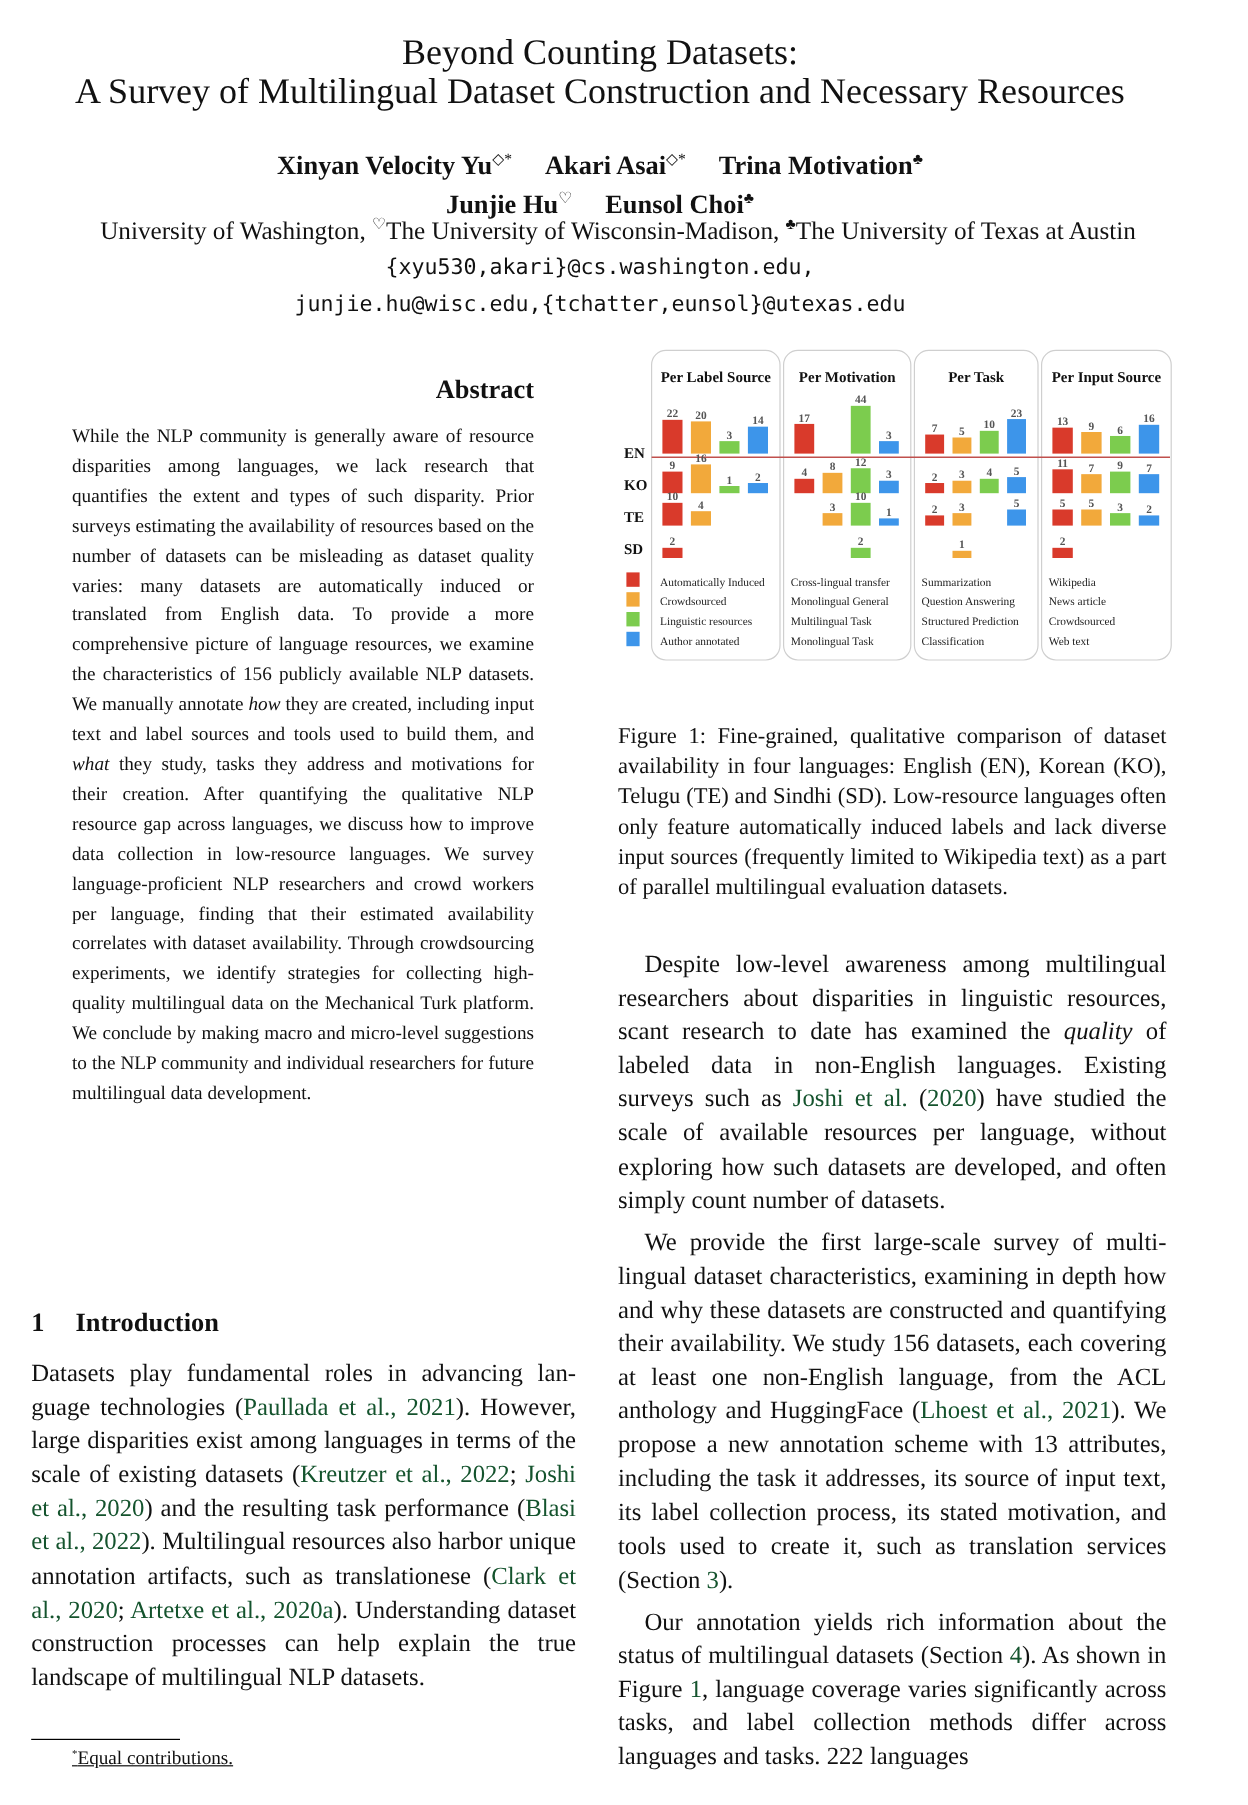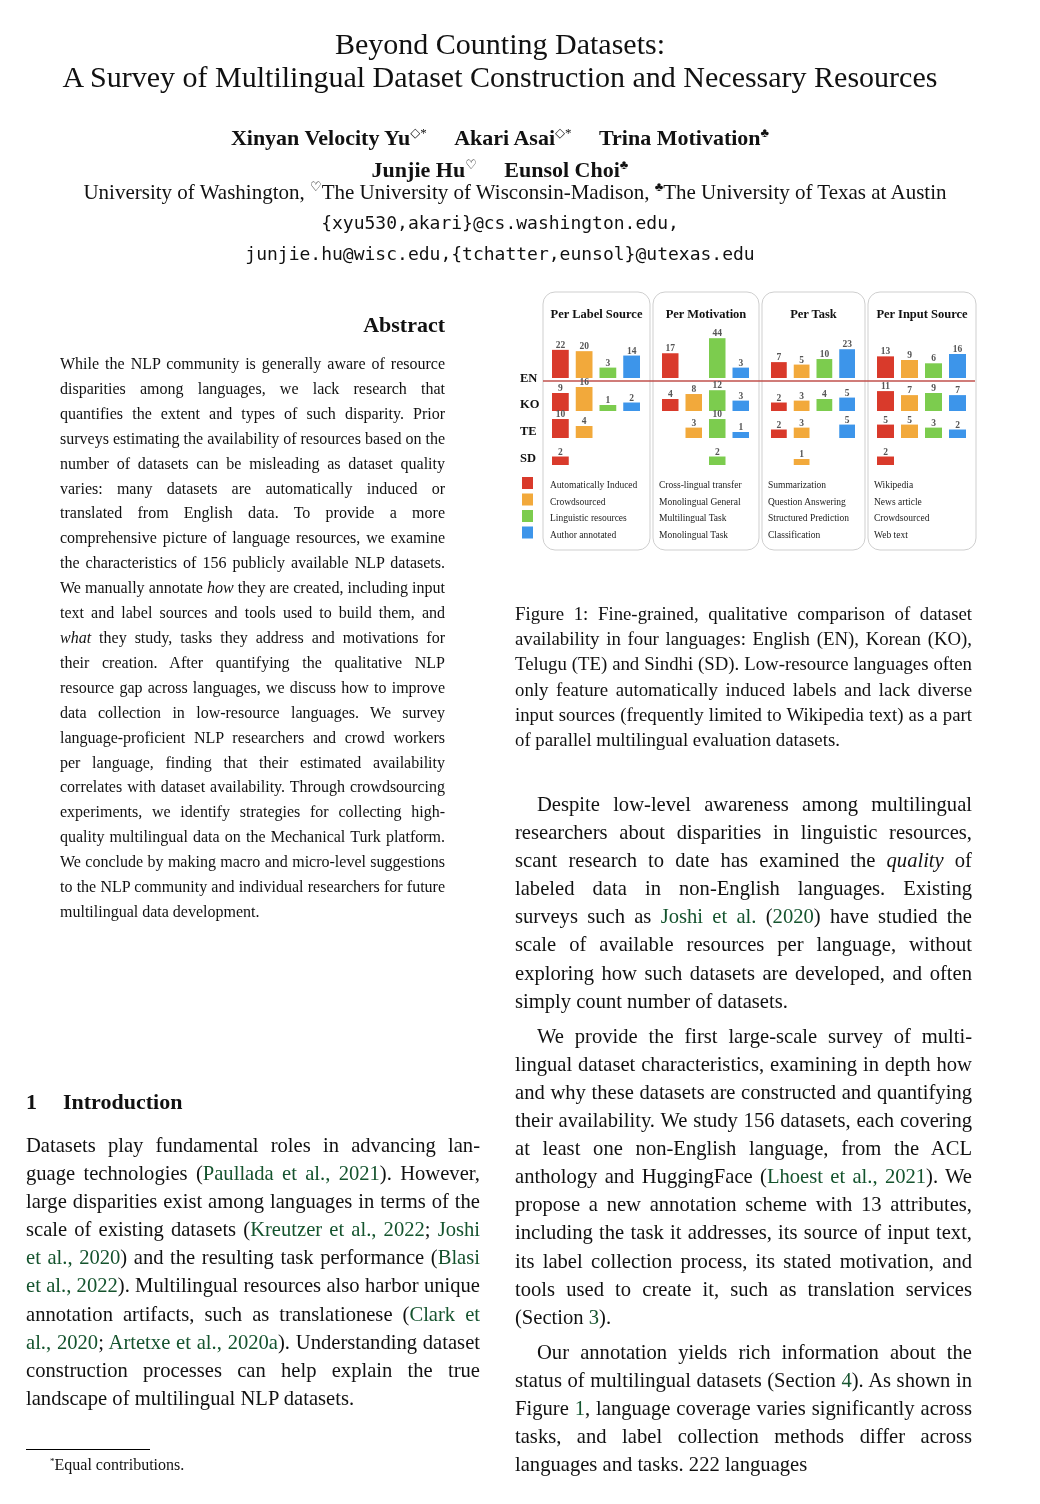--- a/index.html
+++ b/index.html
@@ -37,21 +37,21 @@
     position: absolute; left: 26px; top: 1089px; font-weight: bold; font-size: 22px;
   }
   .intro-head .num { display: inline-block; width: 37px; }
   .col-text {
     position: absolute; font-size: 20.6px; line-height: 28.1px; text-align: justify;
   }
   .col-text p { margin: 0; }
   .indent { text-indent: 22px; }
   .cite { color: #14532d; }
   .footrule { position: absolute; left: 26px; top: 1449px; width: 124px; border-top: 1px solid #000; }
-  .footnote { position: absolute; left: 50px; top: 1456px; font-size: 16px; }
+  .footnote { position: absolute; left: 60px; top: 1456px; font-size: 16px; text-decoration: underline; }
   .footnote sup { font-size: 9px; }
   .caption {
     position: absolute; left: 515px; width: 457px; top: 584px;
     font-size: 18.8px; line-height: 25.2px; text-align: justify; margin-top: 17px;
   }
   .figure { position: absolute; left: 510px; top: 287px; width: 470px; height: 272px; }
   .bar-svg { position: absolute; left: 0; top: 0; }
 </style>
 </head>
 <body>

